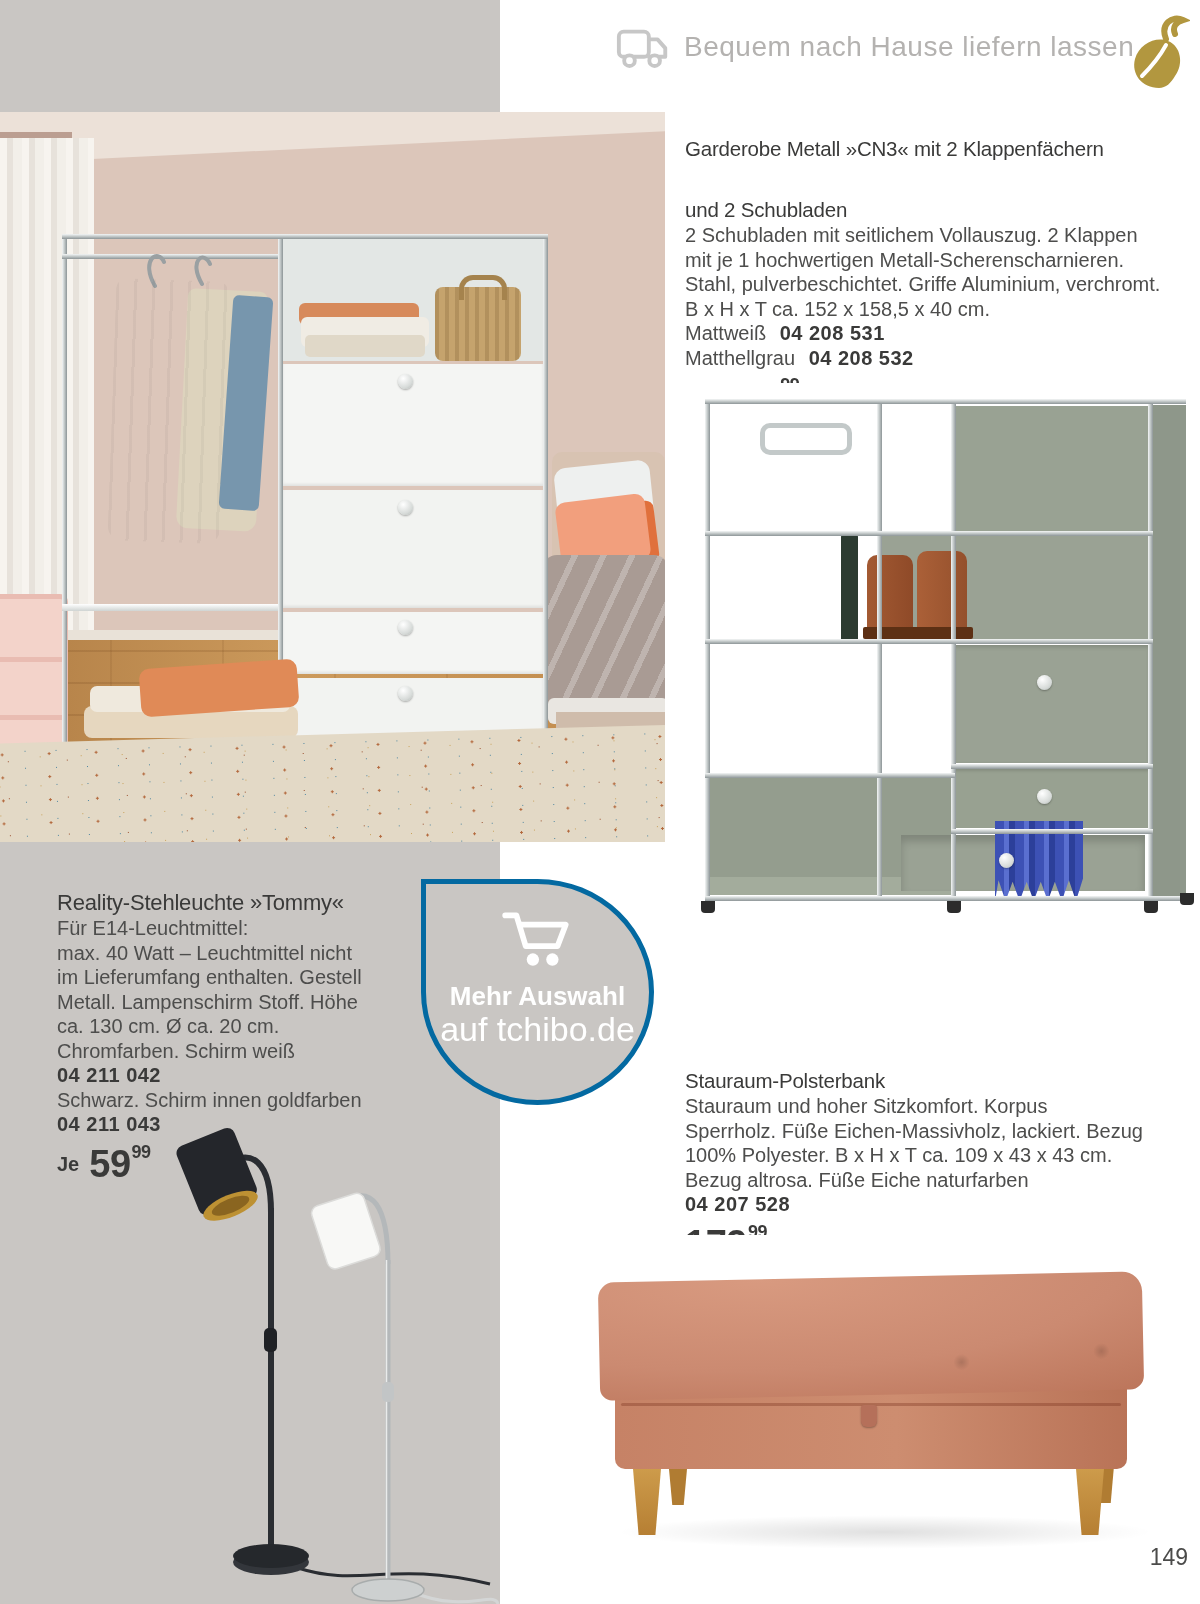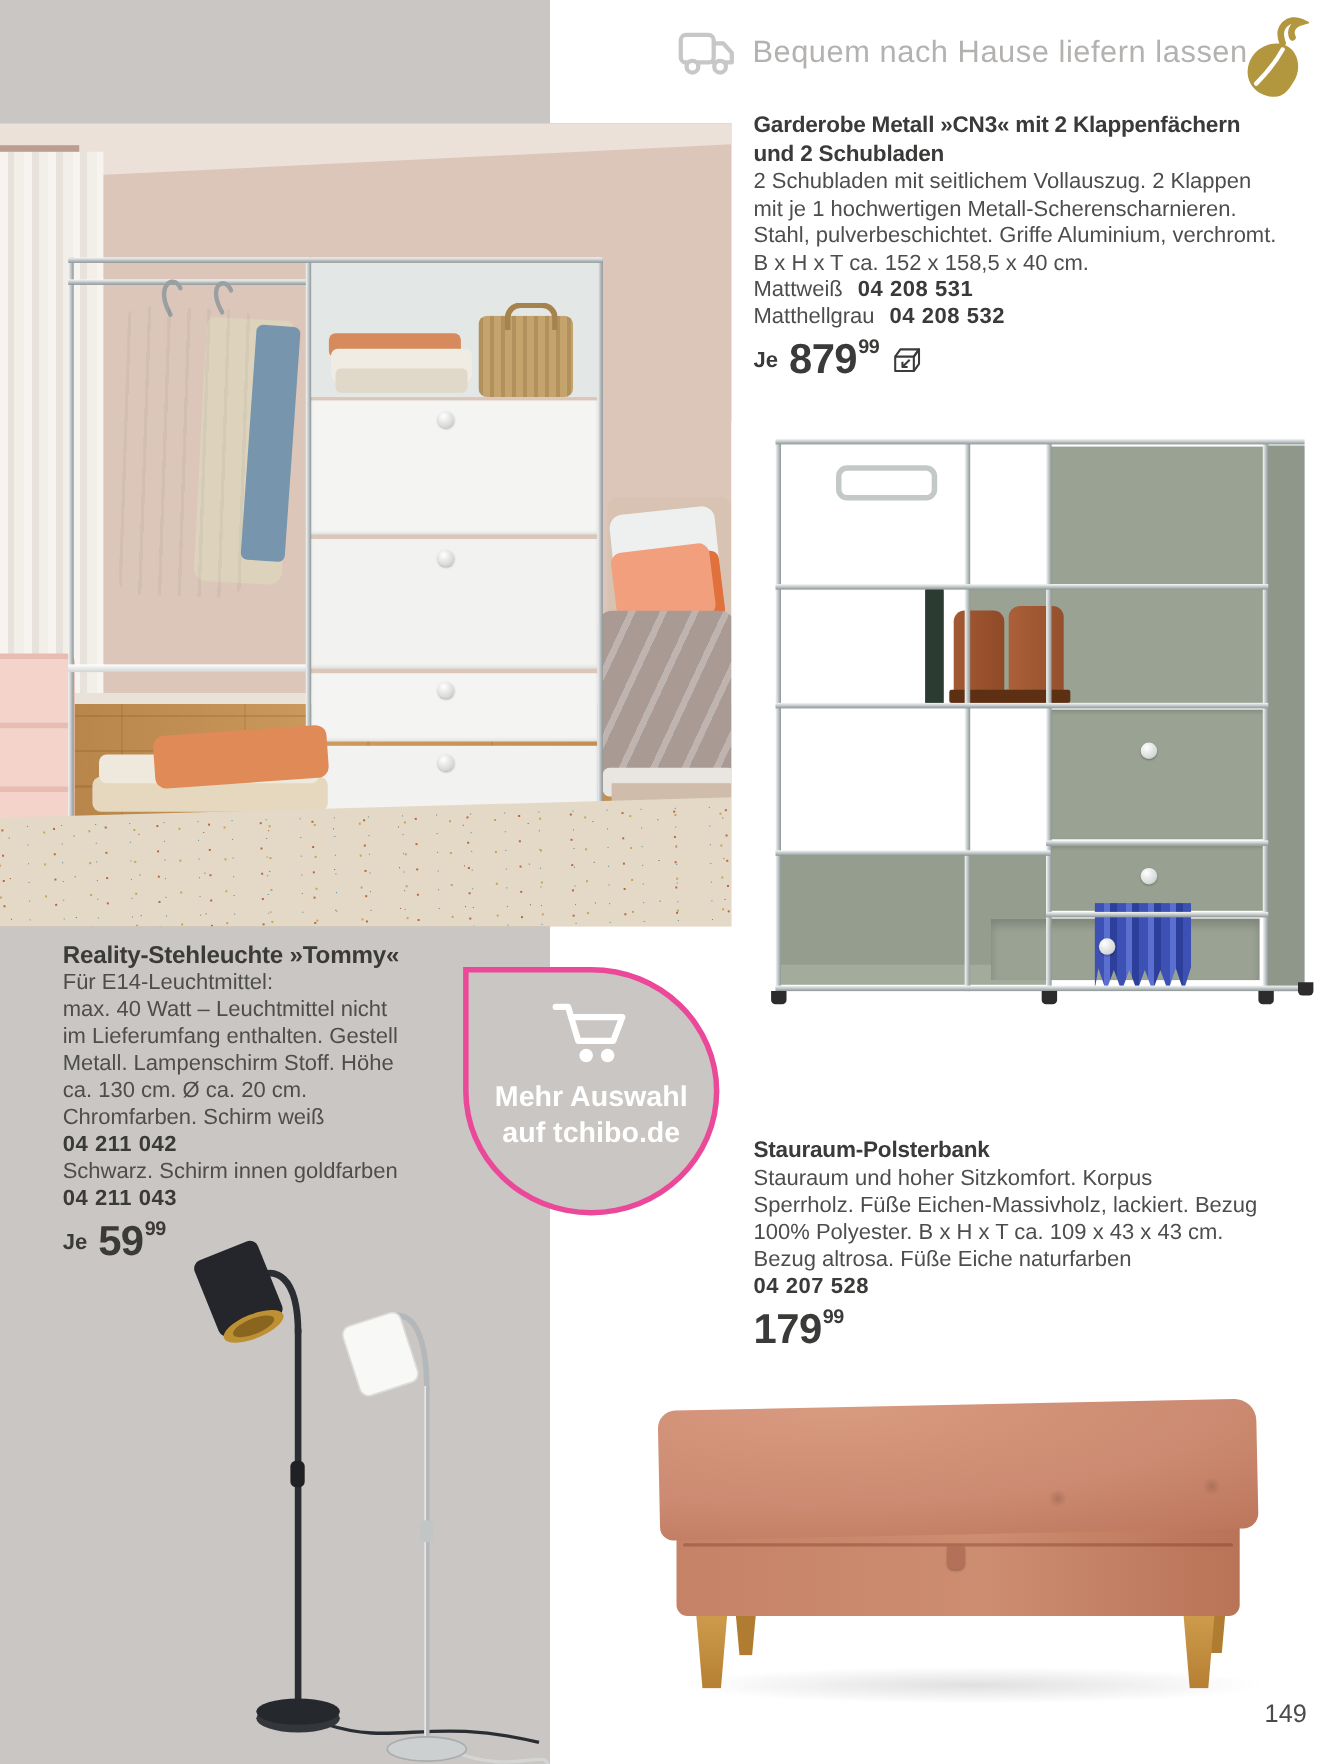--- a/index.html
+++ b/index.html
@@ -77,21 +77,21 @@
   .w-towel3{left:140px;top:552px;width:158px;height:48px;background:#e08a57;border-radius:10px;transform:rotate(-4deg);}
   .bp-rug{left:-20px;top:622px;width:720px;height:130px;background:#e3d9c6;transform:rotate(-1.6deg);
       background-image:radial-gradient(circle 3px,#b3683c 40%,transparent 42%),
                        radial-gradient(circle 2px,#4f86a0 40%,transparent 42%),
                        radial-gradient(circle 2px,#c8a15a 40%,transparent 42%),
                        radial-gradient(circle 2px,#9a4f2e 40%,transparent 42%);
       background-size:47px 23px,31px 17px,41px 29px,59px 37px;}
 
   
   .txt-block{color:#4d4d4c;font-size:20px;line-height:24.5px;}
-  .p-title{font-weight:bold;color:#3a3a39;font-size:20.5px;line-height:26px;letter-spacing:-.2px;}
+  .p-title{font-weight:normal;color:#3a3a39;font-size:20.5px;line-height:26px;letter-spacing:-.2px;margin-top:35px;}
   .p-line{white-space:nowrap;}
   .artno{font-weight:bold;color:#3a3a39;letter-spacing:.5px;}
   .vrow .artno{margin-left:8px;}
   .price-row{margin-top:10px;display:flex;align-items:flex-end;color:#3a3a39;}
   .price-je{font-weight:bold;font-size:20px;margin-right:10px;padding-bottom:4px;}
   .price-int{font-weight:bold;font-size:38px;line-height:34px;letter-spacing:-.5px;}
   .price-sup{font-weight:bold;font-size:18px;vertical-align:top;position:relative;top:-12px;margin-left:1px;}
   .parcel{width:32px;height:30px;margin-left:12px;margin-bottom:2px;}
 
   .block-garderobe{left:685px;top:101px;width:515px;}
@@ -126,25 +126,25 @@
   .sp-boot1{left:202px;top:172px;width:46px;height:84px;background:linear-gradient(90deg,#a35a33,#8f4a28);border-radius:10px 10px 2px 2px;}
   .sp-boot2{left:252px;top:168px;width:50px;height:88px;background:linear-gradient(90deg,#ab6038,#94502c);border-radius:10px 10px 2px 2px;}
   .sp-boot1:after,.sp-boot2:after{content:"";position:absolute;left:-4px;bottom:0;width:120%;height:12px;background:#5d3014;border-radius:2px;}
   .sp-scarf{left:330px;top:438px;width:88px;height:80px;
       background:repeating-linear-gradient(90deg,#3d51b5 0 9px,#5a6fd0 9px 14px,#2c3f9a 14px 20px);
       clip-path:polygon(0 0,100% 0,100% 72%,92% 100%,84% 74%,76% 100%,68% 76%,60% 100%,52% 76%,44% 100%,36% 76%,28% 100%,20% 76%,12% 100%,4% 74%,0 100%);}
   .sp-foot{width:14px;height:12px;background:#2c2c2c;border-radius:0 0 4px 4px;}
   .sp-f1{left:36px;top:518px;} .sp-f2{left:282px;top:518px;} .sp-f3{left:479px;top:518px;} .sp-f4{left:515px;top:510px;}
 
   
-  .badge{left:421px;top:879px;width:233px;height:226px;background:#c9c6c3;border:5px solid #ec4899;
+  .badge{left:421px;top:879px;width:233px;height:226px;background:#c9c6c3;border:5px solid #0369a1;
       border-radius:0 50% 50% 50%;box-sizing:border-box;}
   .badge-cart{left:50%;top:22px;transform:translateX(-50%);width:78px;height:66px;}
   .badge-l1{left:0;top:96px;width:100%;text-align:center;color:#ffffff;font-weight:bold;font-size:26px;line-height:33px;}
-  .badge-l2{left:0;top:129px;width:100%;text-align:center;color:#ffffff;font-weight:bold;font-size:26px;line-height:33px;}
+  .badge-l2{left:0;top:129px;width:100%;text-align:center;color:#ffffff;font-weight:normal;font-size:34px;line-height:33px;}
 
   
   .lamps{left:150px;top:1120px;width:350px;height:484px;}
 
   
   .photo-bench{left:575px;top:1235px;width:625px;height:330px;background:#ffffff;}
   .bn-shadow{left:40px;top:280px;width:540px;height:34px;background:radial-gradient(ellipse at center,rgba(0,0,0,.12),transparent 70%);}
   .bn-leg{background:linear-gradient(180deg,#d1a04f,#b67f33);}
   .bn-leg1{left:57px;top:222px;width:30px;height:78px;clip-path:polygon(0 0,100% 0,78% 100%,22% 100%);}
   .bn-leg2{left:500px;top:222px;width:30px;height:78px;clip-path:polygon(0 0,100% 0,78% 100%,22% 100%);}

